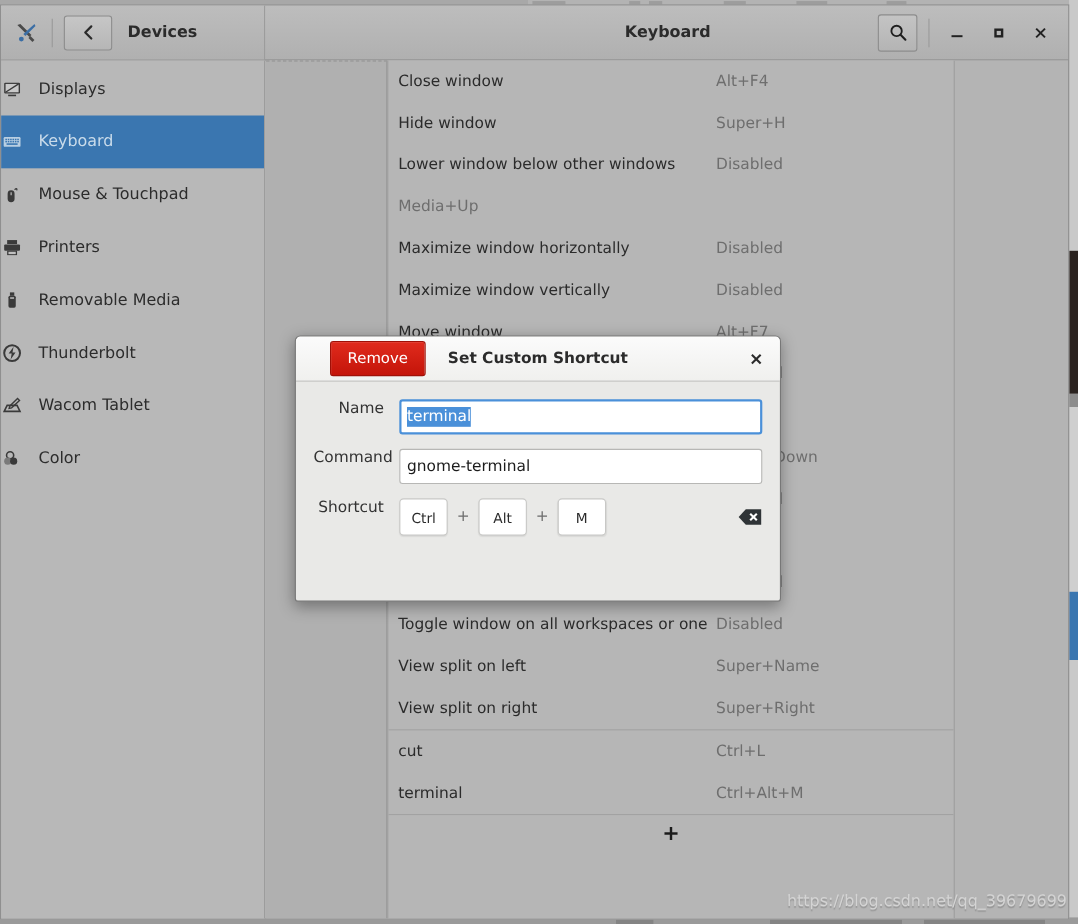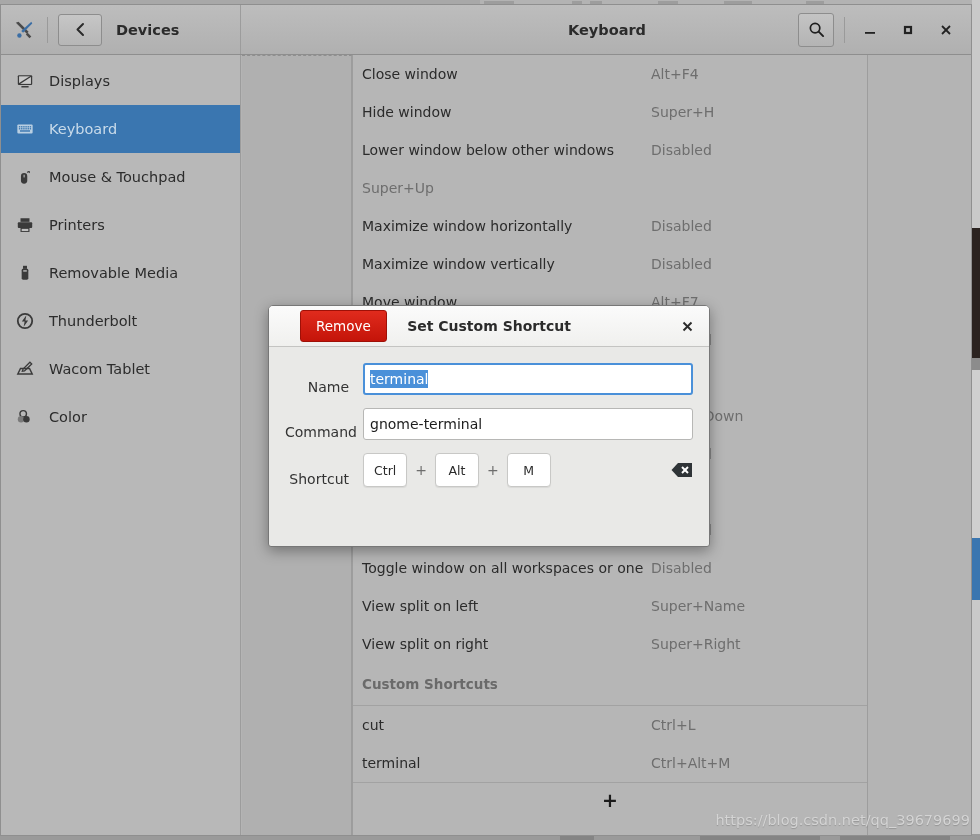--- a/index.html
+++ b/index.html
@@ -86,21 +86,21 @@
   }
 
   
   .sidebar {
     position: absolute; left: 0; top: 50px; width: 240px; height: 782px;
     background: #b8b8b8; border-right: 1px solid #9c9c9c;
     padding-top: 2px;
   }
   .side-item {
     height: 48px; display: flex; align-items: center; gap: 14px;
-    padding-left: 14px; cursor: pointer; color: #2c2c2c; font-size: 14.5px;
+    cursor: pointer; color: #2c2c2c; font-size: 14.5px;
   }
   .side-item.active { background: #3a76b0; color: #c9dbea; }
   .side-ico { width: 20px; height: 20px; display:flex; align-items:center; justify-content:center; flex:none;}
 
   
   .content {
     position: absolute; left: 241px; top: 50px; right: 0; bottom: 0;
     background: #b4b4b4;
   }
   .content-gutter {
@@ -159,21 +159,21 @@
   }
   .dlg-title {
     width: 100%; text-align: center; font-size: 14px; font-weight: bold; color: #2b2b2b;
   }
   .dlg-close {
     position: absolute; right: 4px; top: 0; height: 41px; width: 36px;
     display: flex; align-items: center; justify-content: center; cursor: pointer;
     color: #2b2b2b; font-size: 15px;
   }
   .dlg-body { padding: 16px 16px 0 16px; }
-  .frow { display: flex; align-items: flex-end; margin-bottom: 13px; }
+  .frow { display: flex; align-items: flex-start; margin-bottom: 13px; }
   .flabel { width: 78px; text-align: right; padding-right: 14px; font-size: 14px; color: #333; }
   .finput {
     flex: 1; height: 32px; border: 1px solid #b7b7b5; border-radius: 3px;
     background: #fff; font-size: 14px; color: #1c1c1c;
     padding: 0 6px; display: flex; align-items: center;
   }
   .finput.focused { border: 2px solid #4a90d9; padding: 0 5px; }
   .sel-text { background: #4a90d9; color: #fff; padding: 1px 0; }
   .keyrow { flex: 1; display: flex; align-items: center; gap: 8px; }
   .keycap {
@@ -389,21 +389,21 @@
             </div>
             <div class="sc-row">
               <span class="sc-name">Hide window</span>
               <span class="sc-key">Super+H</span>
             </div>
             <div class="sc-row">
               <span class="sc-name">Lower window below other windows</span>
               <span class="sc-key">Disabled</span>
             </div>
             <div class="sc-row">
-              <span class="sc-key">Super+Up</span>
+              <span class="sc-key">Media+Up</span>
             </div>
             <div class="sc-row">
               <span class="sc-name">Maximize window horizontally</span>
               <span class="sc-key">Disabled</span>
             </div>
             <div class="sc-row">
               <span class="sc-name">Maximize window vertically</span>
               <span class="sc-key">Disabled</span>
             </div>
             <div class="sc-row">
@@ -438,23 +438,20 @@
               <span class="sc-name">Toggle window on all workspaces or one</span>
               <span class="sc-key">Disabled</span>
             </div>
             <div class="sc-row">
               <span class="sc-name">View split on left</span>
               <span class="sc-key">Super+Name</span>
             </div>
             <div class="sc-row">
               <span class="sc-name">View split on right</span>
               <span class="sc-key">Super+Right</span>
-            </div>
-            <div class="sc-group">
-              <span>Custom Shortcuts</span>
             </div>
             <div class="sc-sep"></div>
             <div class="sc-row">
               <span class="sc-name">cut</span>
               <span class="sc-key">Ctrl+L</span>
             </div>
             <div class="sc-row">
               <span class="sc-name">terminal</span>
               <span class="sc-key">Ctrl+Alt+M</span>
             </div>

